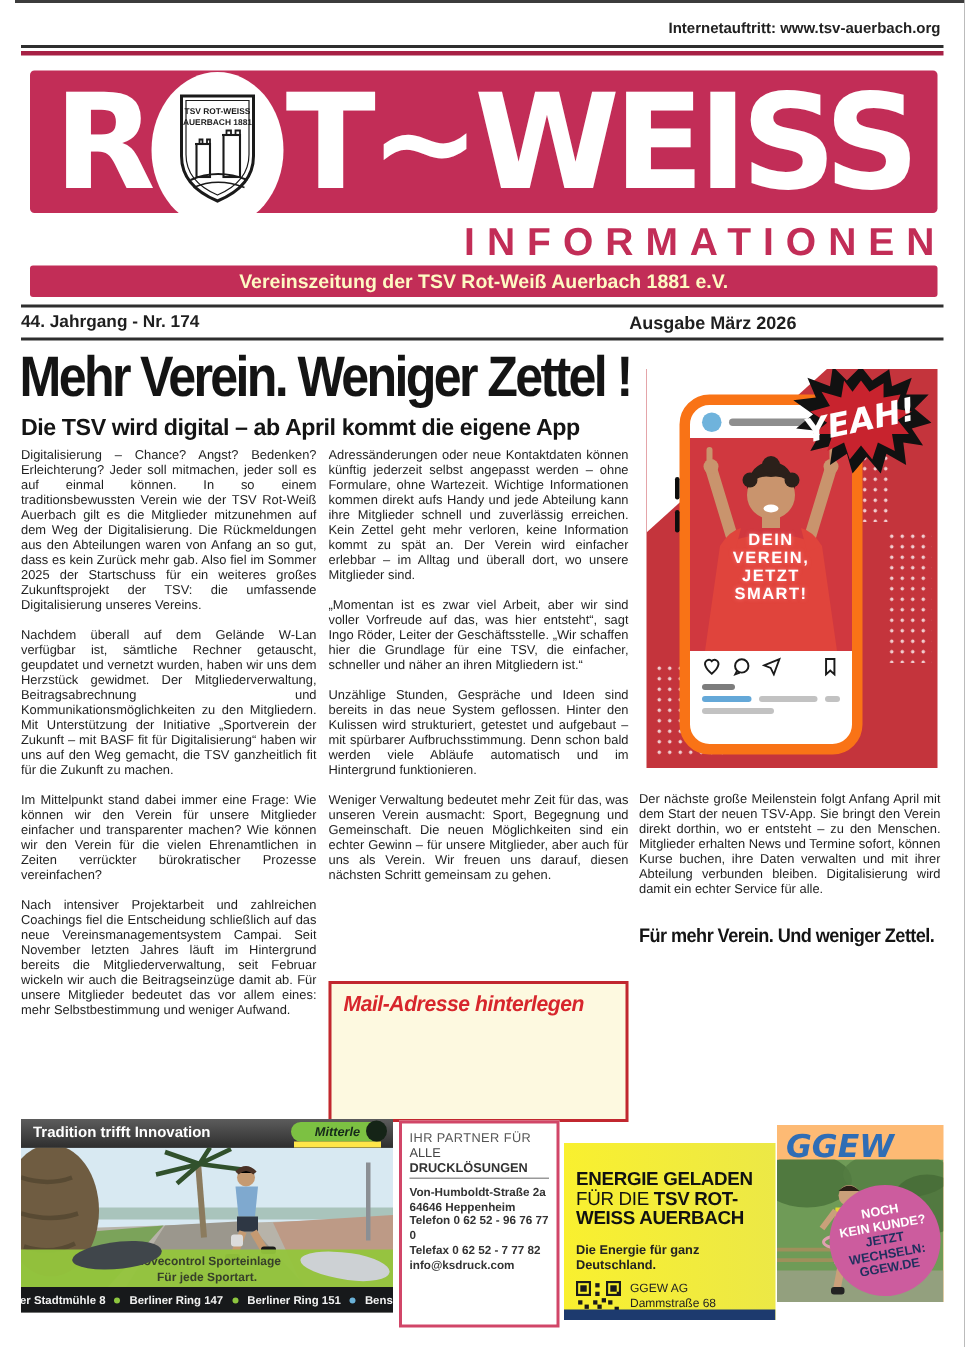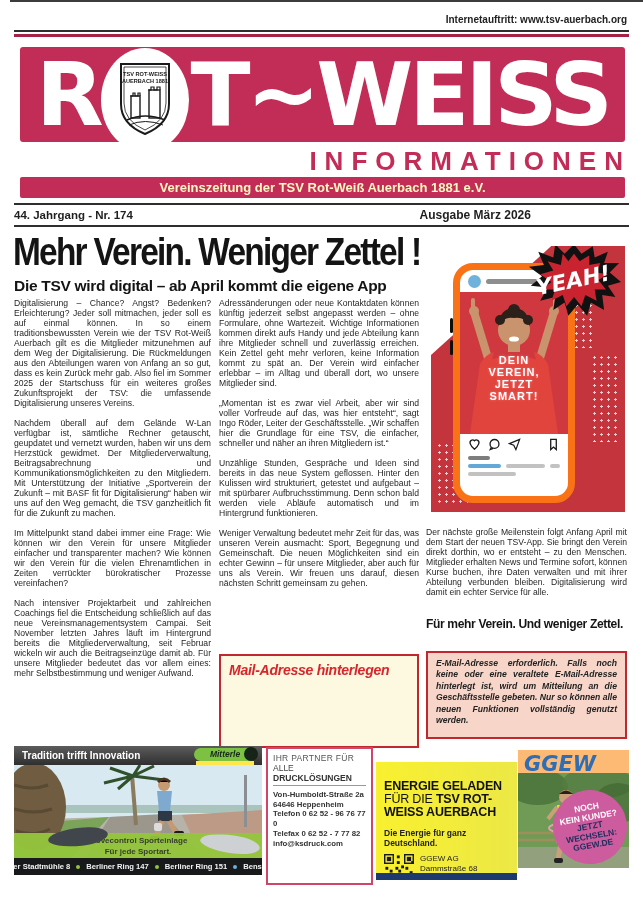--- a/index.html
+++ b/index.html
@@ -245,23 +245,20 @@
   </div>
 
   <div class="abs col" id="col3-para">
     <p>Der nächste große Meilenstein folgt Anfang April mit dem Start der neuen TSV-App. Sie bringt den Verein direkt dorthin, wo er entsteht – zu den Menschen. Mitglieder erhalten News und Termine sofort, können Kurse buchen, ihre Daten verwalten und mit ihrer Abteilung verbunden bleiben. Digitalisierung wird damit ein echter Service für alle.</p>
   </div>
   <div class="abs" id="col3-bold">Für mehr Verein. Und weniger Zettel.</div>
 
   <div class="abs mailbox" id="mailbox-left">
     <div id="mailbox-title">Mail-Adresse hinterlegen</div>
   </div>
-  <div class="abs mailbox" id="mailbox-right">
-    <div class="mail-text">E-Mail-Adresse erforderlich. Falls noch keine oder eine veraltete E-Mail-Adresse hinterlegt ist, wird um Mitteilung an die Geschäftsstelle gebeten. Nur so können alle neuen Funktionen vollständig genutzt werden.</div>
-  </div>
 
   <div class="abs" id="ad-mitterle">
     <svg id="mit-photo" width="248" height="93" viewBox="0 0 248 93" preserveAspectRatio="none">
       <rect width="248" height="93" fill="#d8e9f2"></rect>
       <rect y="40" width="248" height="8" fill="#a9c4bc"></rect>
       <path d="M0 93 L0 55 L248 47 L248 93 Z" fill="#b7b3a9"></path>
       <path d="M0 60 L95 52 L58 93 L0 93 Z" fill="#7ba35a"></path>
       <path d="M168 50 L248 45 L248 93 L188 93 Z" fill="#bd9a86"></path>
       <path d="M96 52 L150 49 L190 93 L70 93 Z" fill="#9b978d"></path>
       <ellipse cx="20" cy="42" rx="32" ry="44" fill="#6f5c41"></ellipse>

